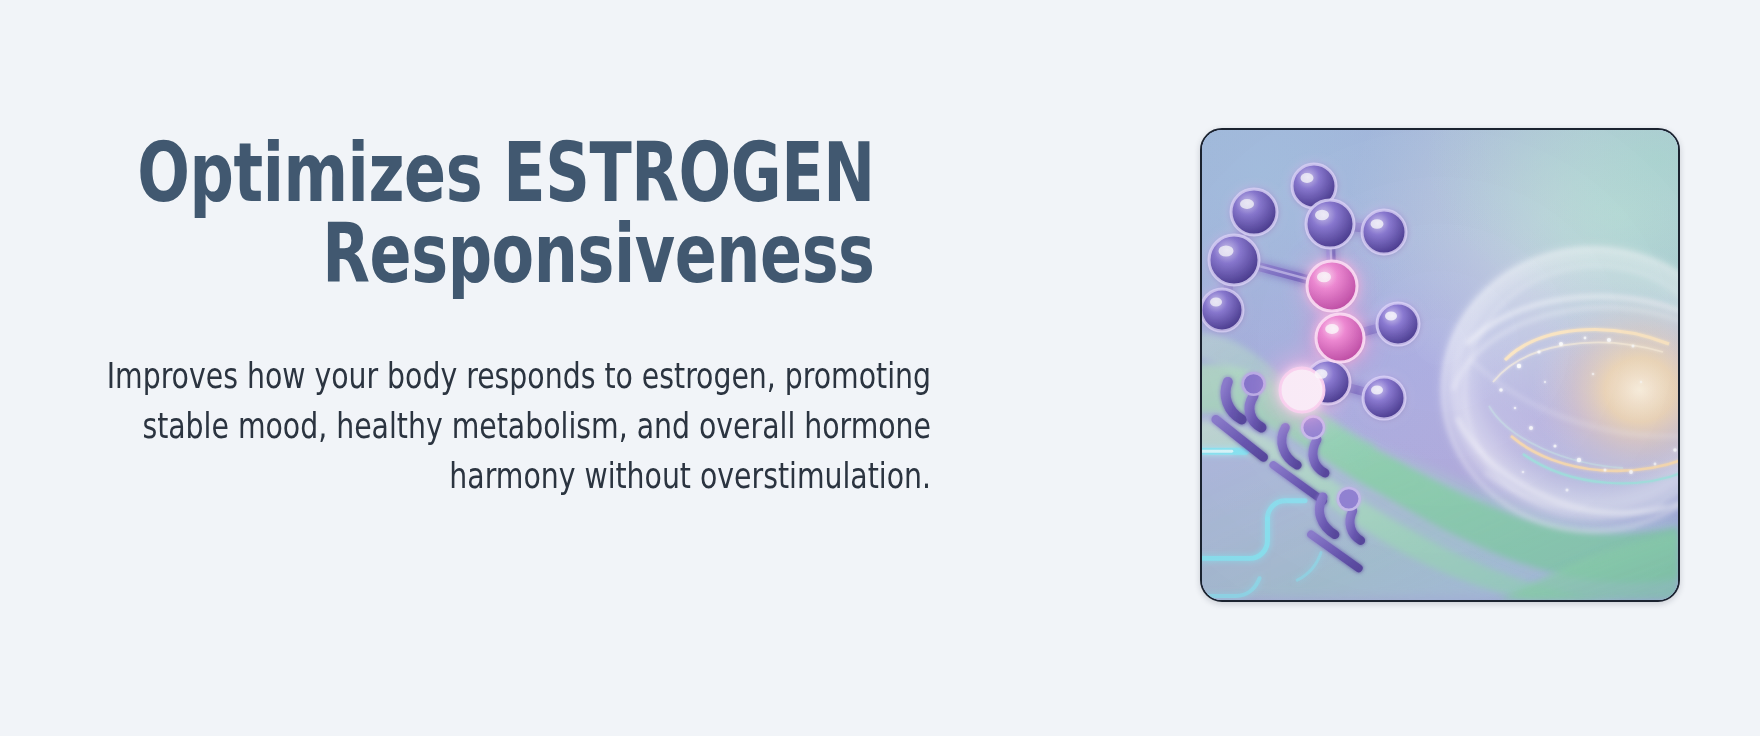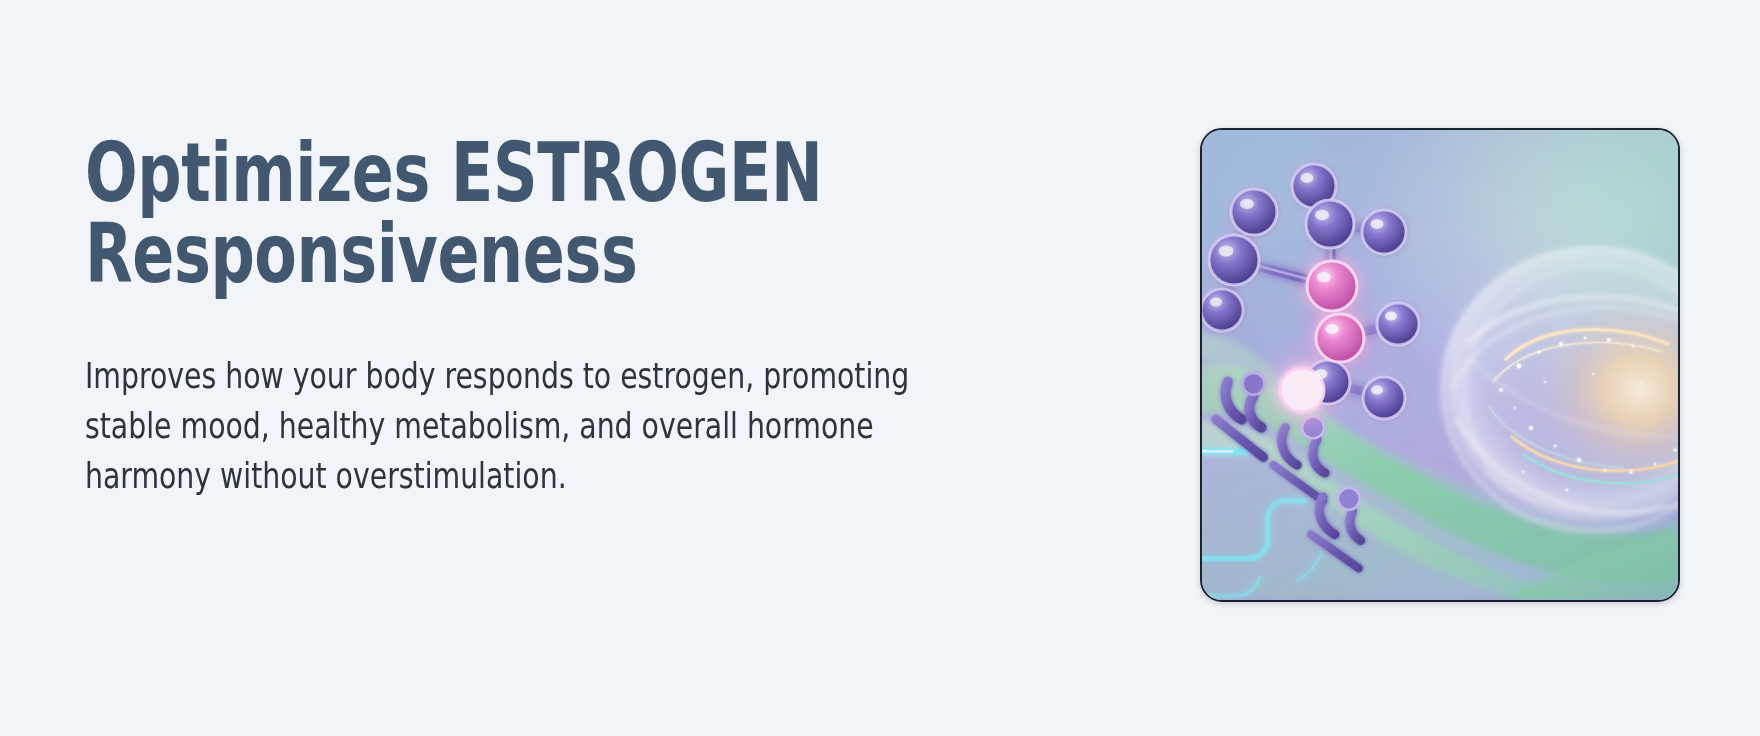--- a/index.html
+++ b/index.html
@@ -15,20 +15,21 @@
     position:relative;
     width:1760px; height:736px;
     background:#f1f4f8;
   }
 
   
   #text-column {
     position:absolute;
     left:85px; top:132px;
     width:940px;
+    text-align:right;
   }
 
   #feature-heading {
     font-family:"DejaVu Sans Condensed","Liberation Sans Narrow","Liberation Sans", sans-serif;
     font-weight:700;
     font-size:82px;
     line-height:0.99;
     letter-spacing:-0.5px;
     color:#415870;
     transform:scaleX(0.84);

